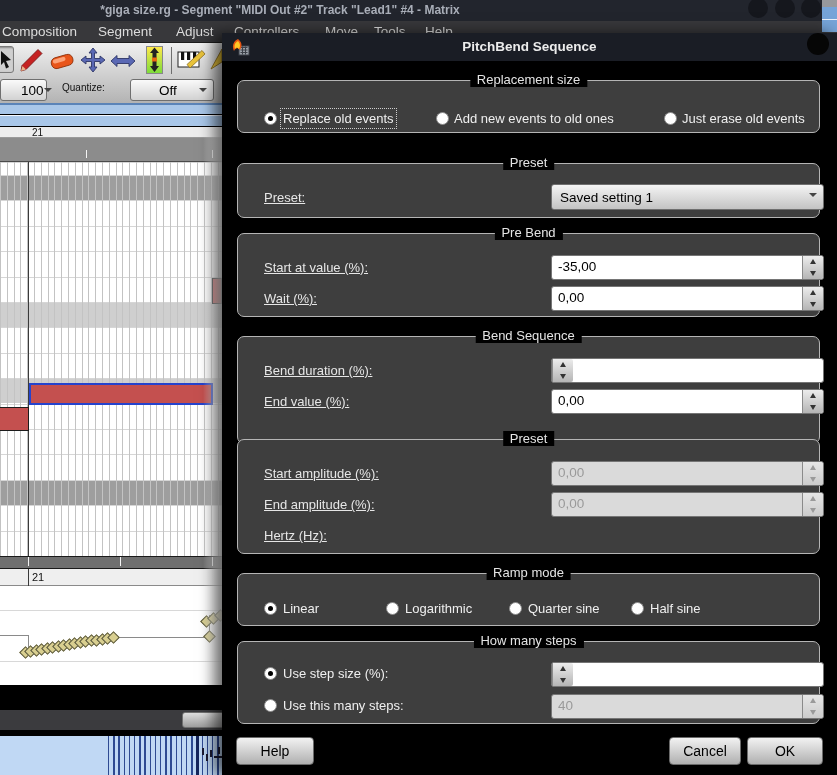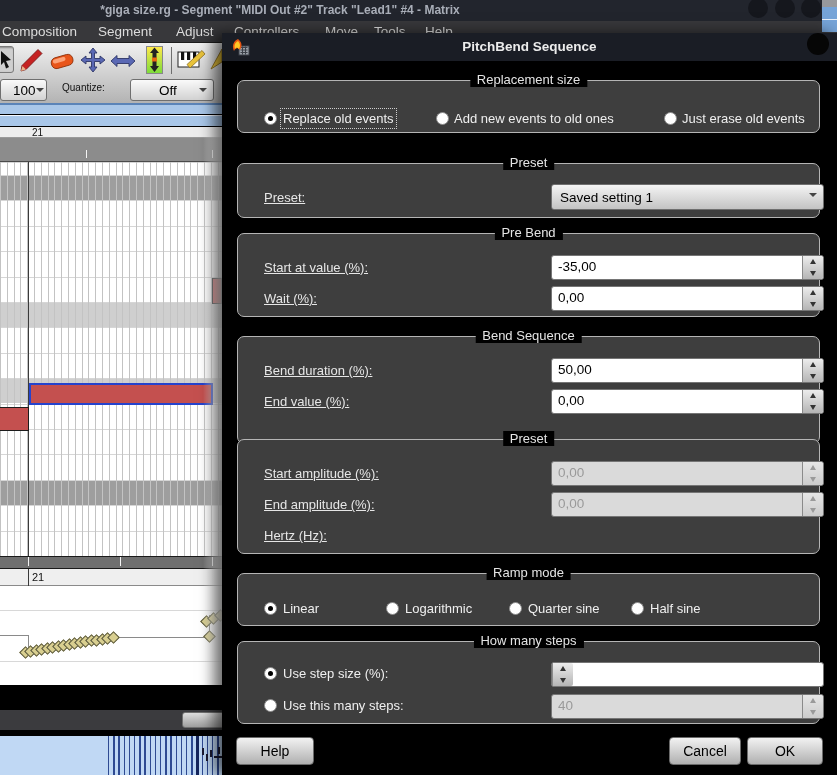--- a/index.html
+++ b/index.html
@@ -17,21 +17,21 @@
   .menubar span { position:absolute; top:3px; color:#dcdcdc; font-size:13.5px; white-space:nowrap; }
   .toolbar { left:0; top:42px; width:837px; height:61px;
     background:linear-gradient(#f0f0f0,#b3b3b3); border-top:1px solid #1d1d1d; }
   .toolico { top:4px; }
   .selbox { left:-7px; top:3px; width:21px; height:27px; background:#cfcfcf;
     border:1px solid #7a7a7a; border-radius:3px; box-shadow:inset 1px 1px 2px rgba(0,0,0,.35); }
   .tsep { top:4px; width:1px; height:27px; background:#6f6f6f; }
   .vel-box { width:17px; height:28px; background:linear-gradient(#ffe84a,#7ddc3a);
     border:1px solid #888; }
   .combo2 { height:22px; background:linear-gradient(#fafafa,#d2d2d2); border:1px solid #6f6f6f;
-    border-radius:3px; display:flex; align-items:center; font-size:13.5px; color:#000; padding-left:12px; }
+    border-radius:3px; display:flex; align-items:center; font-size:13.5px; color:#000; padding-left:20px; }
   .quantlbl { top:39px; font-size:10px; color:#111; }
   .caret { width:0; height:0; border:4.5px solid transparent; border-top-color:#444;
     margin-left:auto; margin-right:6px; margin-top:4px; }
 
   .bluebar { left:0; width:837px; background:#a9c7e9; }
   .ruler1 { left:0; top:127px; width:837px; height:11px; background:#ededed;
     border-bottom:1px solid #9a9a9a; }
   .ruler1 .num, .ruler2 .num { position:absolute; color:#111; font-size:10px; }
   .graystrip { left:0; top:138px; width:837px; height:24px; background:#8c8c8c;
     border-bottom:1px solid #4a4a4a; }
@@ -335,21 +335,20 @@
               <span class="tri-dn"></span>
             </div>
           </span>
       </div>
     </div>
 
     <div class="grp" style="top:303px;height:108px">
       <div class="legend">Bend Sequence</div>
       <div class="dlbl" style="left:26px;top:26px">Bend duration (%):</div>
       <div class="spin" style="top:21px">
-        <span class="v">50,00</span>
         <span class="btns">
             <div>
               <span class="tri-up"></span>
             </div>
             <div>
               <span class="tri-dn"></span>
             </div>
           </span>
       </div>
       <div class="dlbl" style="left:26px;top:57px">End value (%):</div>

